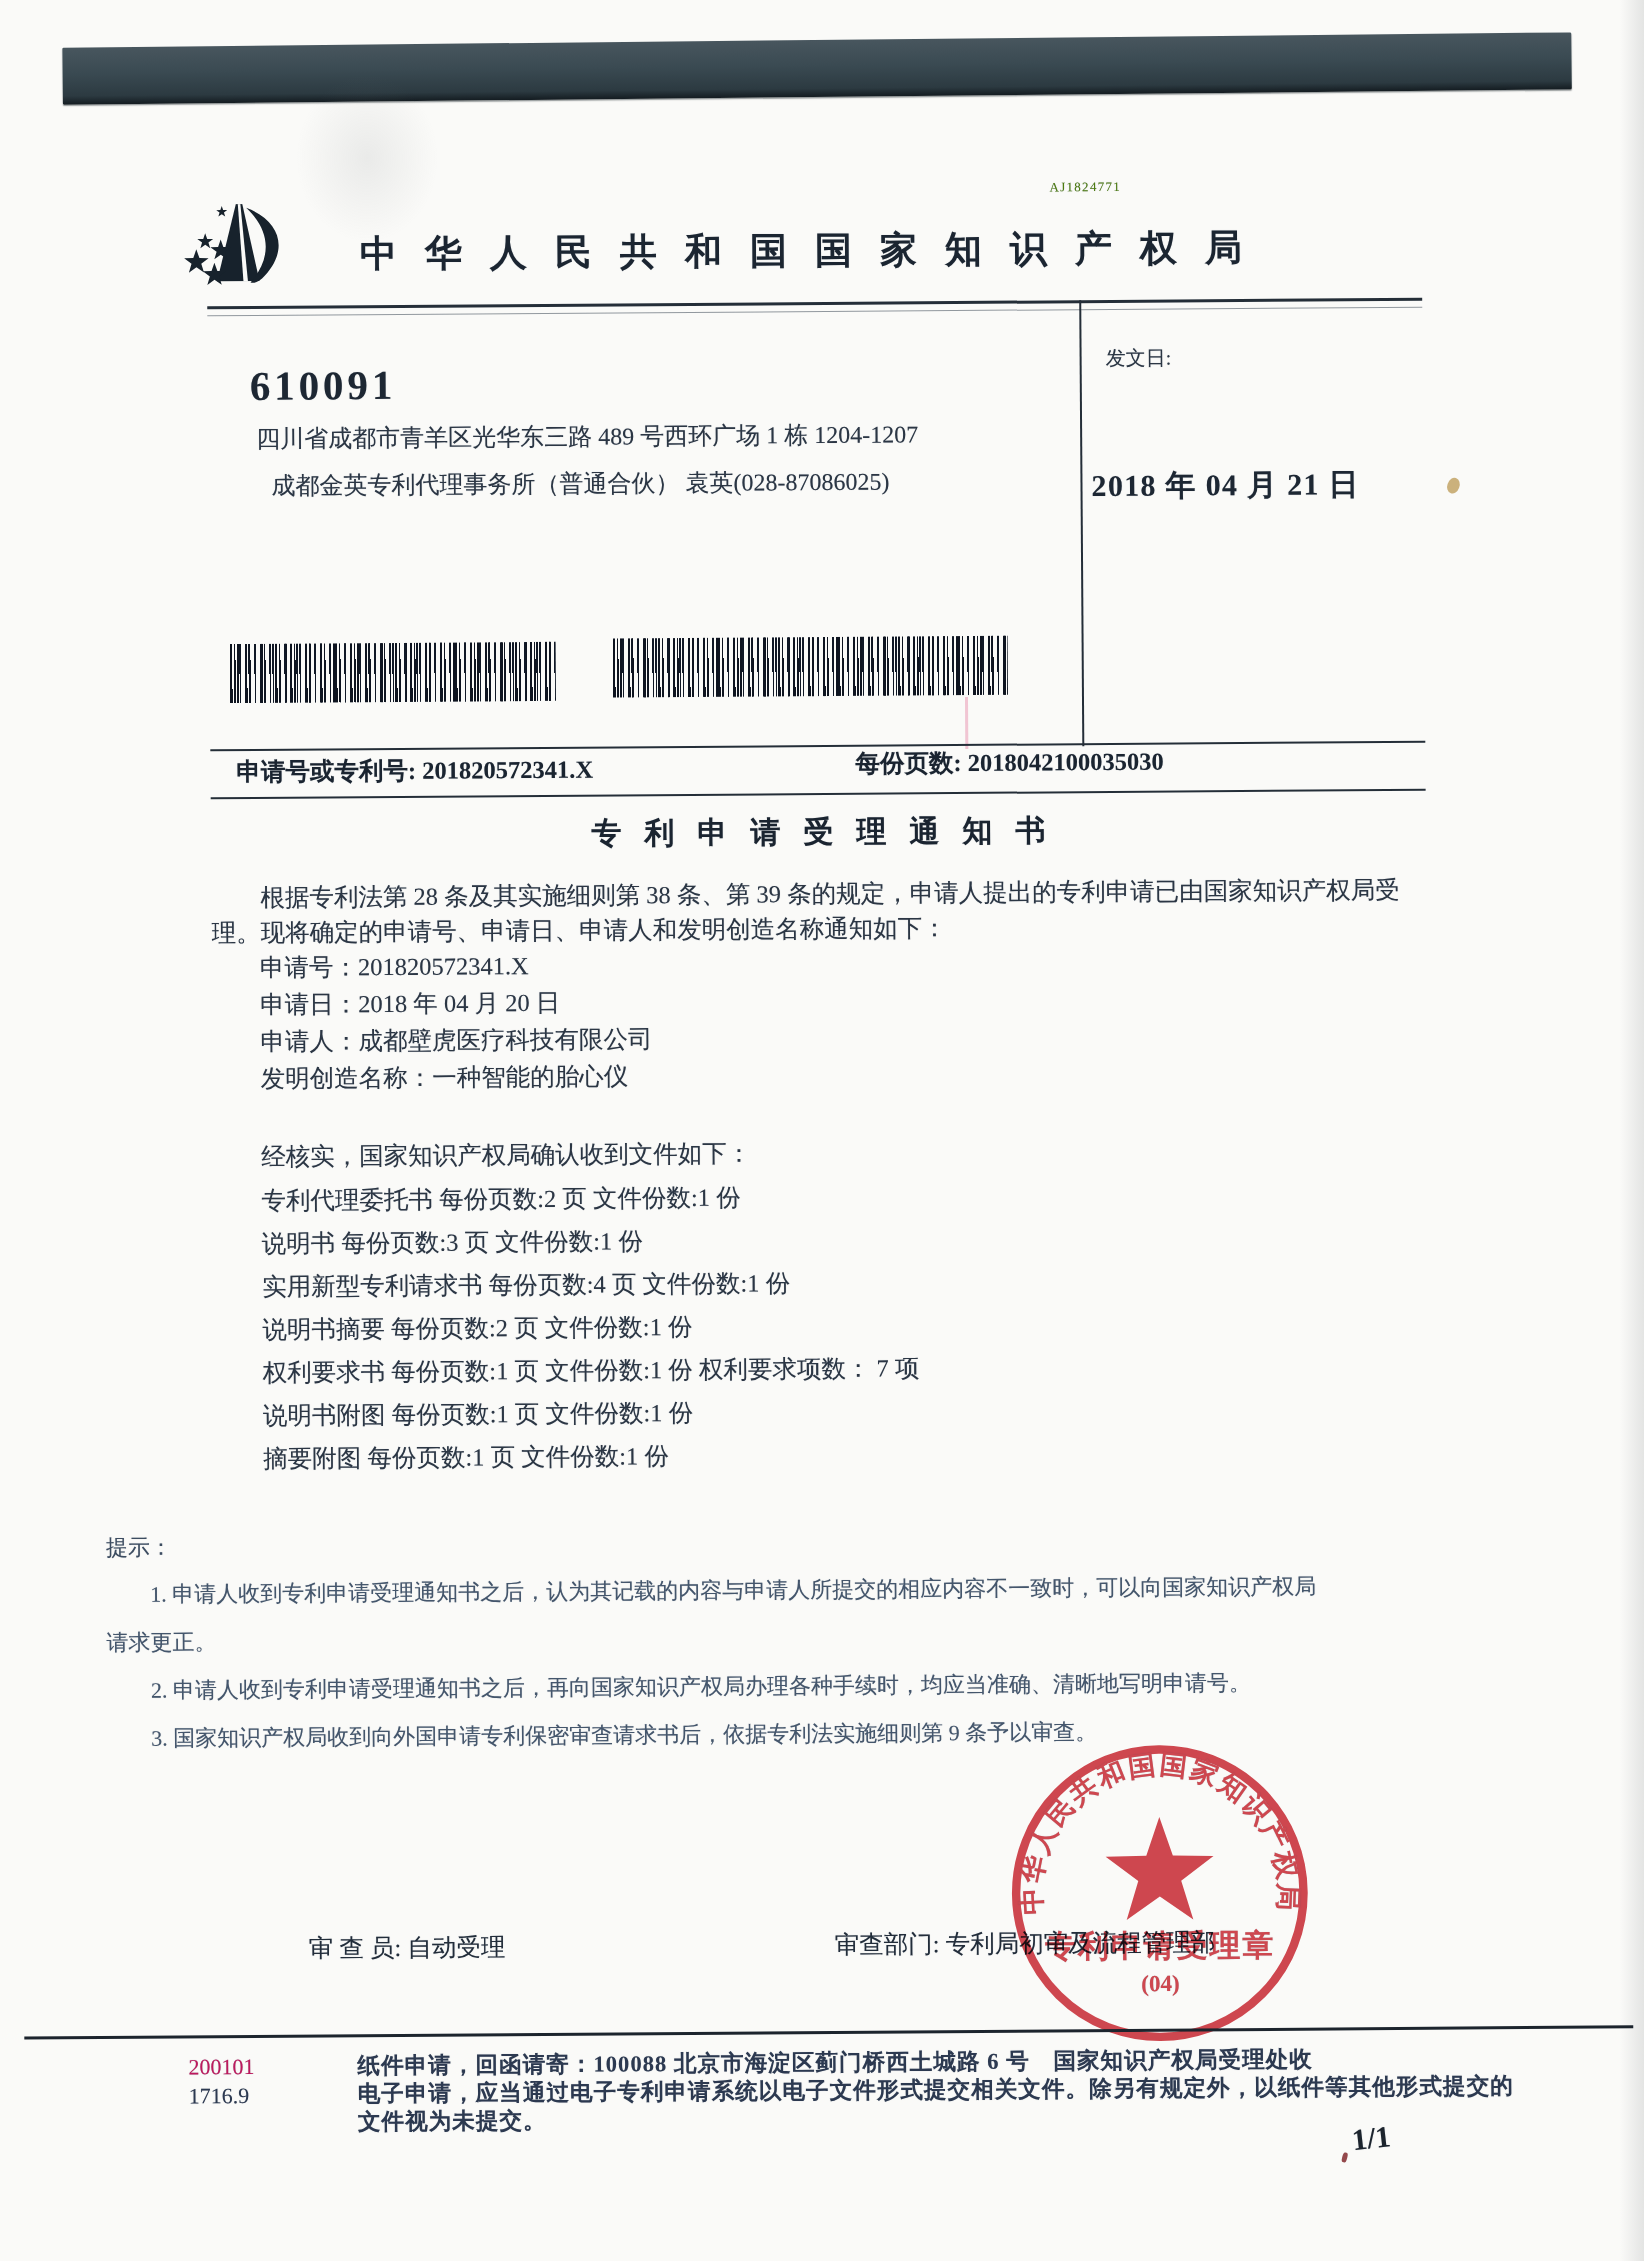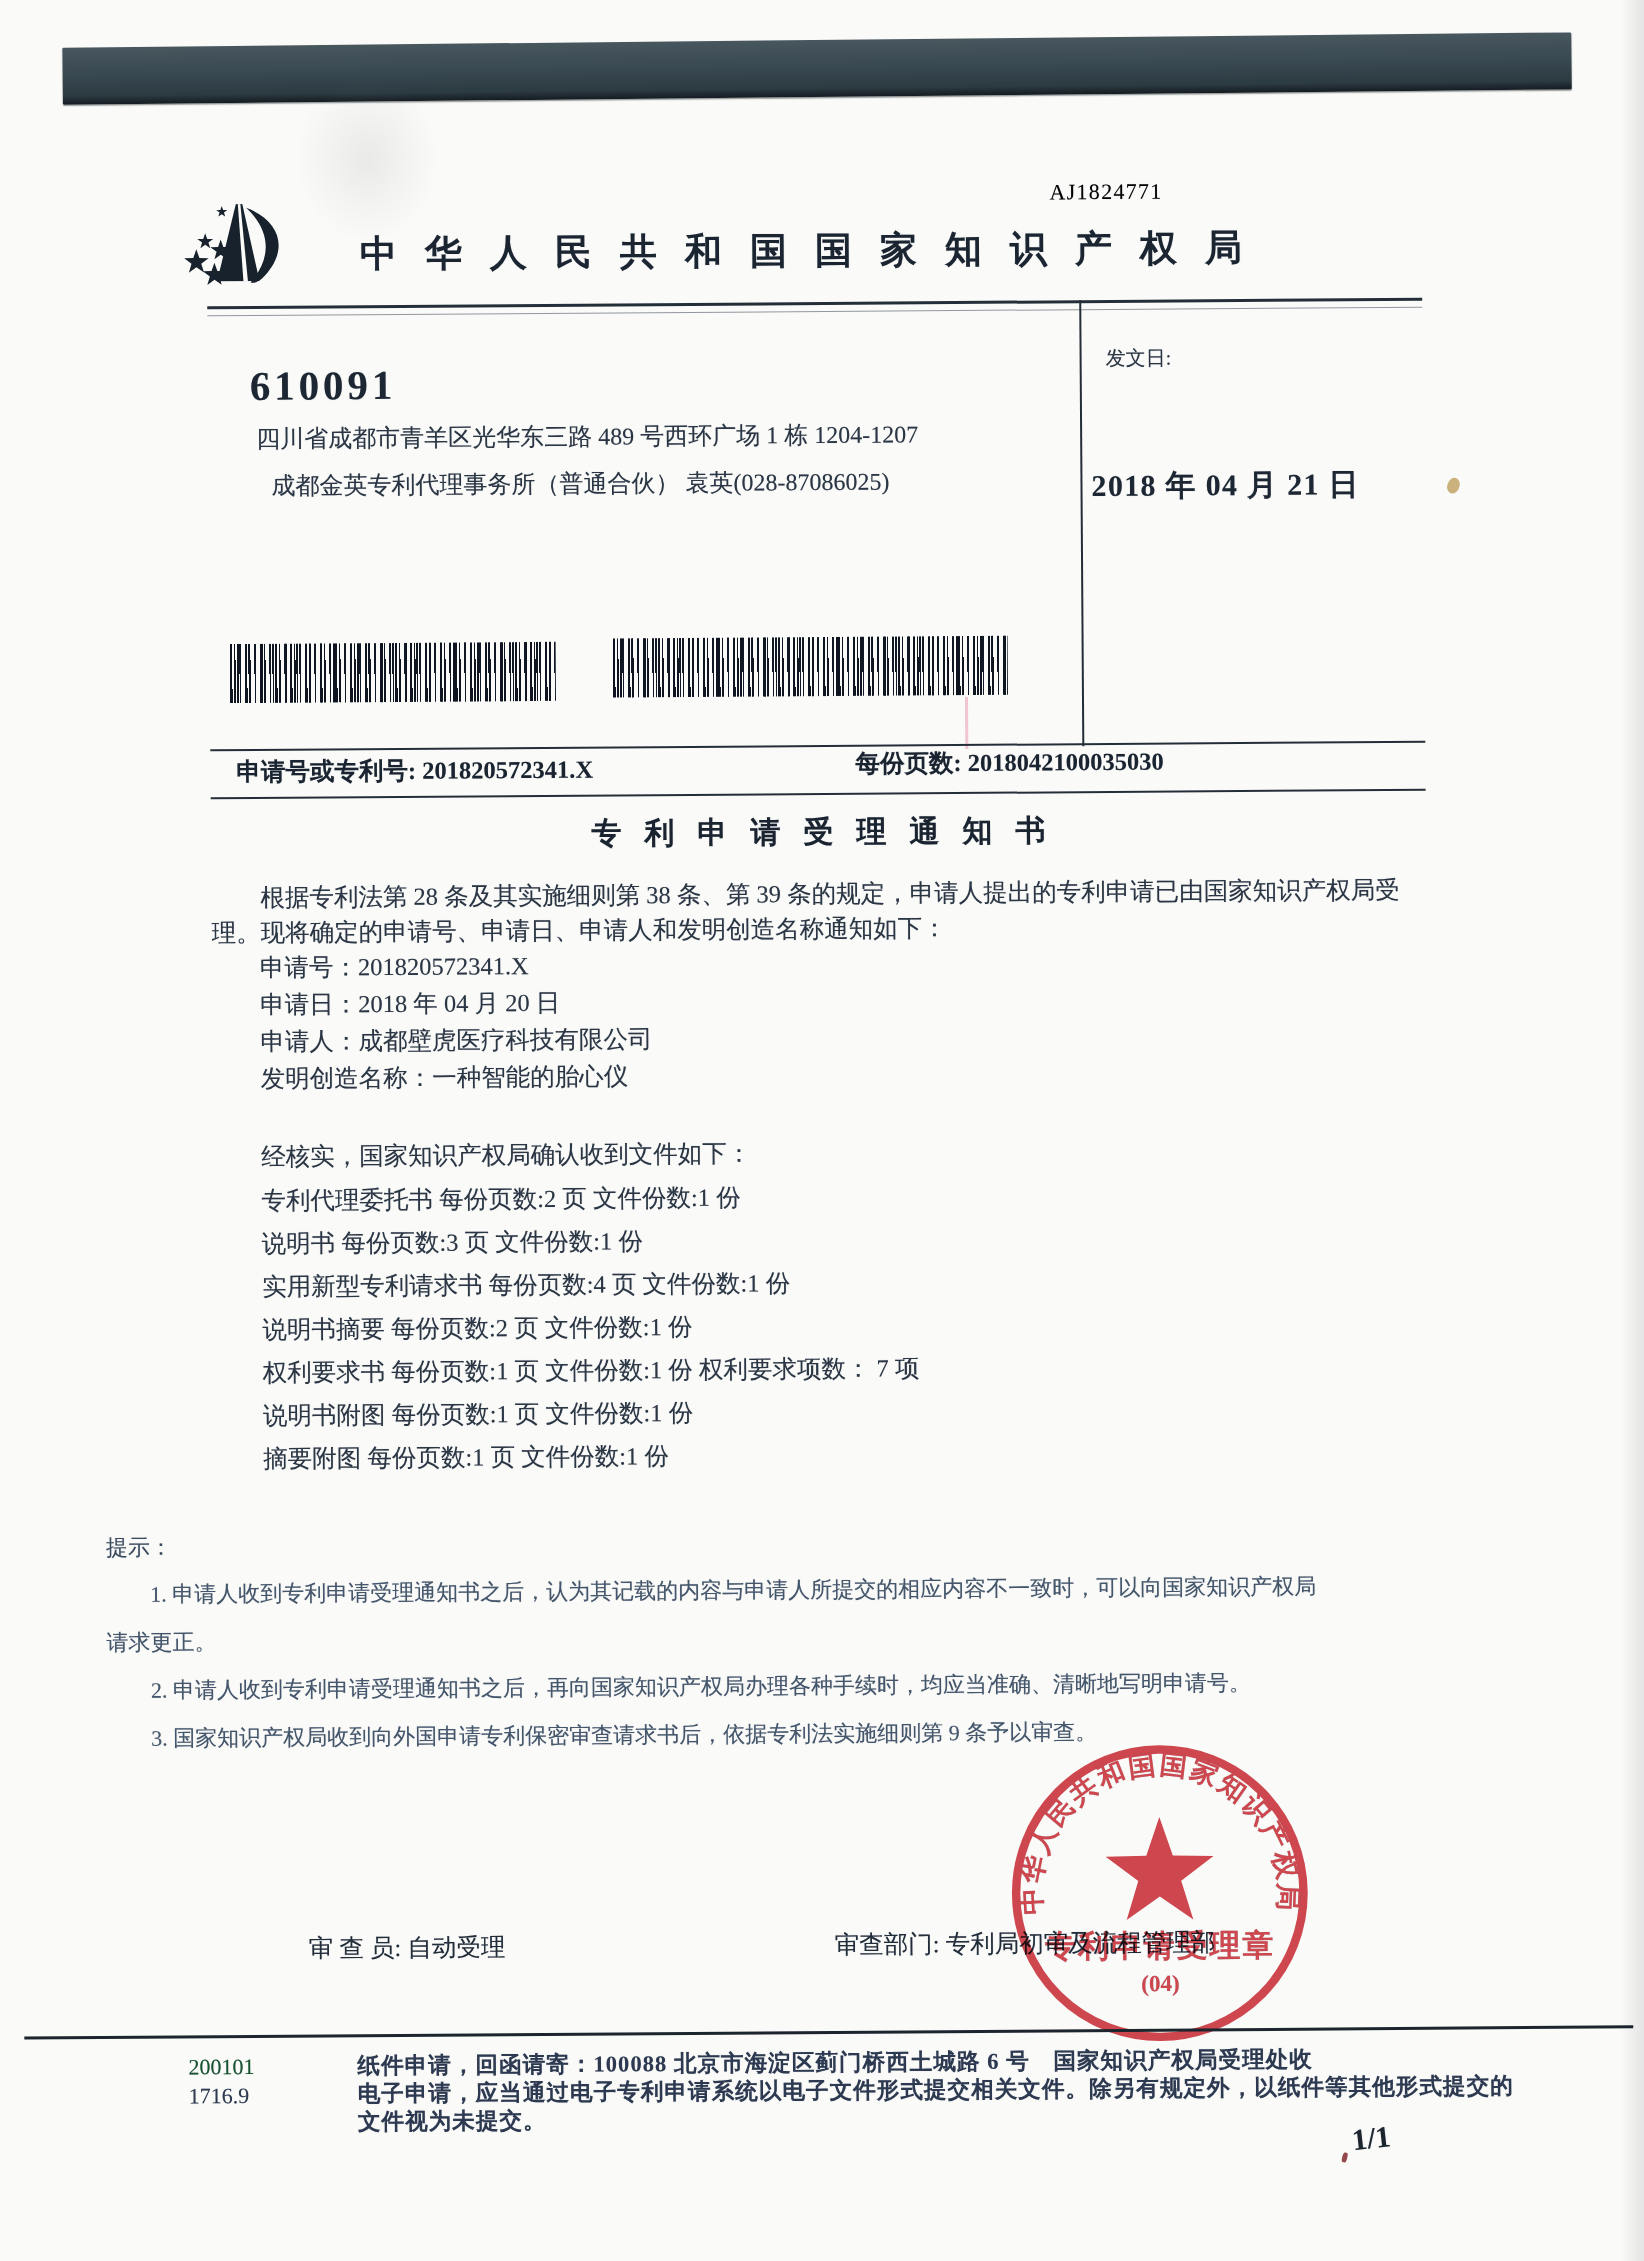--- a/index.html
+++ b/index.html
@@ -16,21 +16,21 @@
     text-shadow:0 0 0.8px rgba(50,65,90,.38);
   }
   .abs{position:absolute;white-space:nowrap;}
   
   .scan-band{
     position:absolute;left:70px;top:40px;width:1509px;height:57px;
     background:linear-gradient(180deg,#48565e 0%,#3a4a52 45%,#2c3a41 85%,#141c21 100%);
     border-radius:1.3px;transform:rotate(-0.18deg);
     box-shadow:0 1.3px 1.3px rgba(20,30,35,.45);
   }
-  .doc-code{left:1056px;top:181px;font-size:22px;letter-spacing:1.3px;color:#000000;}
+  .doc-code{left:1056px;top:181px;font-size:13px;letter-spacing:1.3px;color:#4d7c0f;}
   .office-name{
     left:366px;top:226px;font-size:37px;font-weight:700;
     letter-spacing:28px;color:#1b2531;
   }
   .rule{position:absolute;background:#242e38;}
   .rule-thin{position:absolute;background:rgba#2b3644;background:#3a4754;opacity:.55;}
   .vline{position:absolute;background:#242e38;}
   .postal{left:255px;top:358px;font-size:41px;font-weight:700;letter-spacing:3.9px;color:#1d2733;}
   .addr1{left:261px;top:419px;font-size:24px;}
   .addr2{left:276px;top:466px;font-size:24px;}
@@ -58,21 +58,21 @@
   .docs{left:261px;top:1175px;font-size:24.5px;line-height:43px;}
   .tips-label{left:103px;top:1528px;font-size:22px;font-weight:400;color:#3c4c60;}
   .tips{
     left:103px;top:1566px;width:1228px;font-size:22px;line-height:48px;
     color:#44566c;white-space:normal;
   }
   .tips div{text-indent:44px;}
   .signoff-ex{left:303px;top:1928px;font-size:24.5px;color:#222d3a;}
   .signoff-dep{left:829px;top:1928px;font-size:24.5px;color:#222d3a;}
   .footer-rule{left:18px;top:2031px;width:1609px;height:2.6px;background:#1c242d;position:absolute;}
-  .f-code1{left:182px;top:2050px;font-size:22px;color:#14532d;}
+  .f-code1{left:182px;top:2050px;font-size:22px;color:#be185d;}
   .f-code2{left:182px;top:2079px;font-size:22px;color:#2c3950;}
   .f-text{
     left:351px;top:2049px;width:1164px;font-size:22.6px;line-height:28px;
     letter-spacing:1px;color:#2c3950;white-space:normal;font-weight:600;
   }
   .f-text .note{margin:0;}
   .page-ind{left:1345px;top:2125px;font-size:30px;font-weight:700;color:#1c242d;transform:rotate(-6deg);}
   .stamp{position:absolute;left:1005px;top:1746px;mix-blend-mode:multiply;opacity:.9;}
   
   .streak-pink{position:absolute;left:968px;top:698px;width:2.6px;height:52px;background:rgba(225,110,150,.38);}

